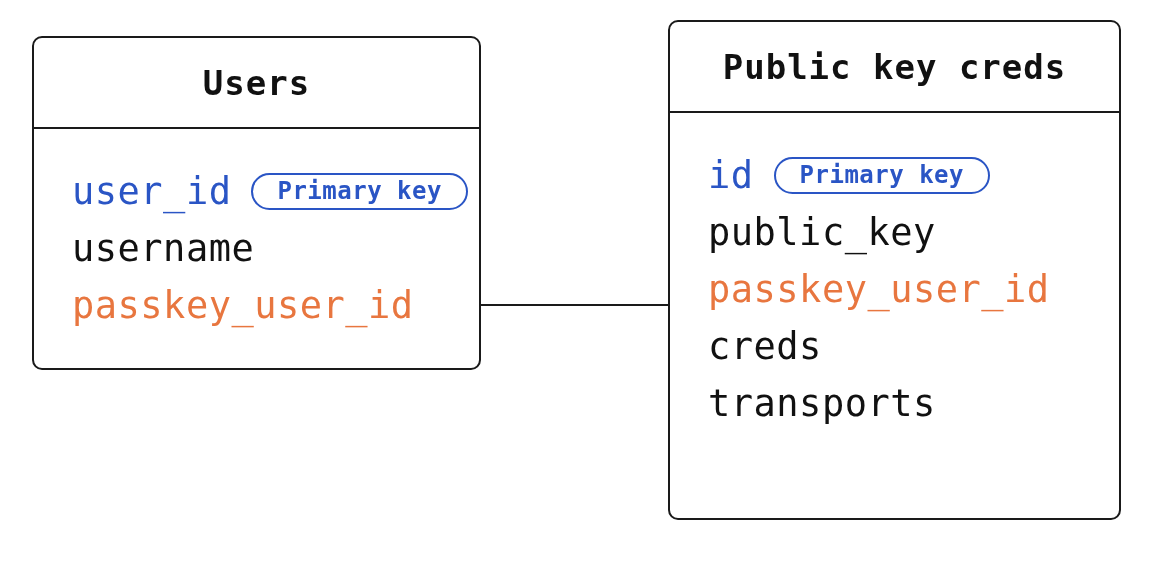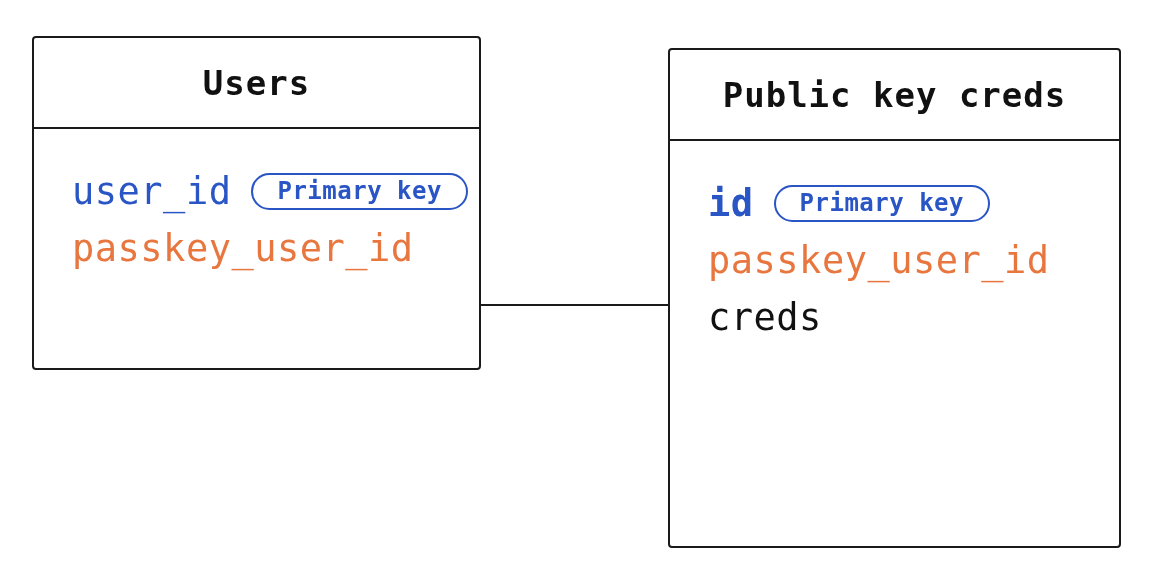--- a/index.html
+++ b/index.html
@@ -12,32 +12,32 @@
     width: 1154px;
     height: 572px;
     background: #ffffff;
     font-family: "DejaVu Sans Mono", "Liberation Mono", monospace;
     overflow: hidden;
   }
   .er-table {
     position: absolute;
     background: #ffffff;
     border: 2px solid #1a1a1a;
-    border-radius: 4px;
+    border-radius: 10px;
     box-sizing: border-box;
   }
   .er-table.users {
     left: 32px;
     top: 36px;
     width: 449px;
     height: 334px;
   }
   .er-table.pubkey {
     left: 668px;
-    top: 48px;
+    top: 20px;
     width: 453px;
     height: 500px;
   }
   .table-header {
     height: 91px;
     box-sizing: border-box;
     border-bottom: 2px solid #1a1a1a;
     display: flex;
     align-items: center;
     justify-content: center;
@@ -90,38 +90,47 @@
   <div class="er-table users">
     <div class="table-header">
       <span class="table-title">Users</span>
     </div>
     <div class="table-body">
         <div class="field-row">
           <span class="field-name" style="color: rgb(42, 85, 197);">user_id</span>
           <span class="badge" style="color: rgb(42, 85, 197); border-color: rgb(42, 85, 197);">Primary key</span>
         </div>
         <div class="field-row">
+          <span class="field-name">username</span>
+        </div>
+        <div class="field-row">
           <span class="field-name" style="color: rgb(232, 118, 63);">passkey_user_id</span>
         </div>
       </div>
   </div>
 
   <div class="er-table pubkey">
     <div class="table-header">
       <span class="table-title">Public key creds</span>
     </div>
     <div class="table-body">
         <div class="field-row">
-          <span class="field-name" style="color: rgb(42, 85, 197); font-weight: bold;">id</span>
+          <span class="field-name" style="color: rgb(42, 85, 197);">id</span>
           <span class="badge" style="color: rgb(42, 85, 197); border-color: rgb(42, 85, 197);">Primary key</span>
+        </div>
+        <div class="field-row">
+          <span class="field-name">public_key</span>
         </div>
         <div class="field-row">
           <span class="field-name" style="color: rgb(232, 118, 63);">passkey_user_id</span>
         </div>
         <div class="field-row">
           <span class="field-name">creds</span>
+        </div>
+        <div class="field-row">
+          <span class="field-name">transports</span>
         </div>
       </div>
   </div>
 
   <div class="connector"></div>
 
 </div>
 
 </body></html>

